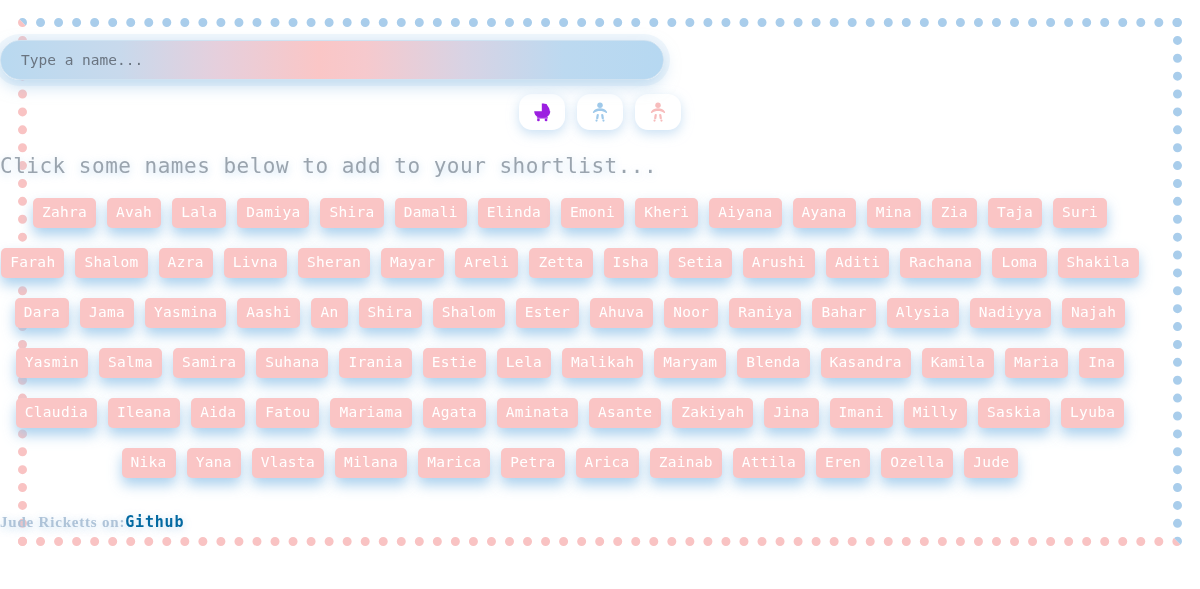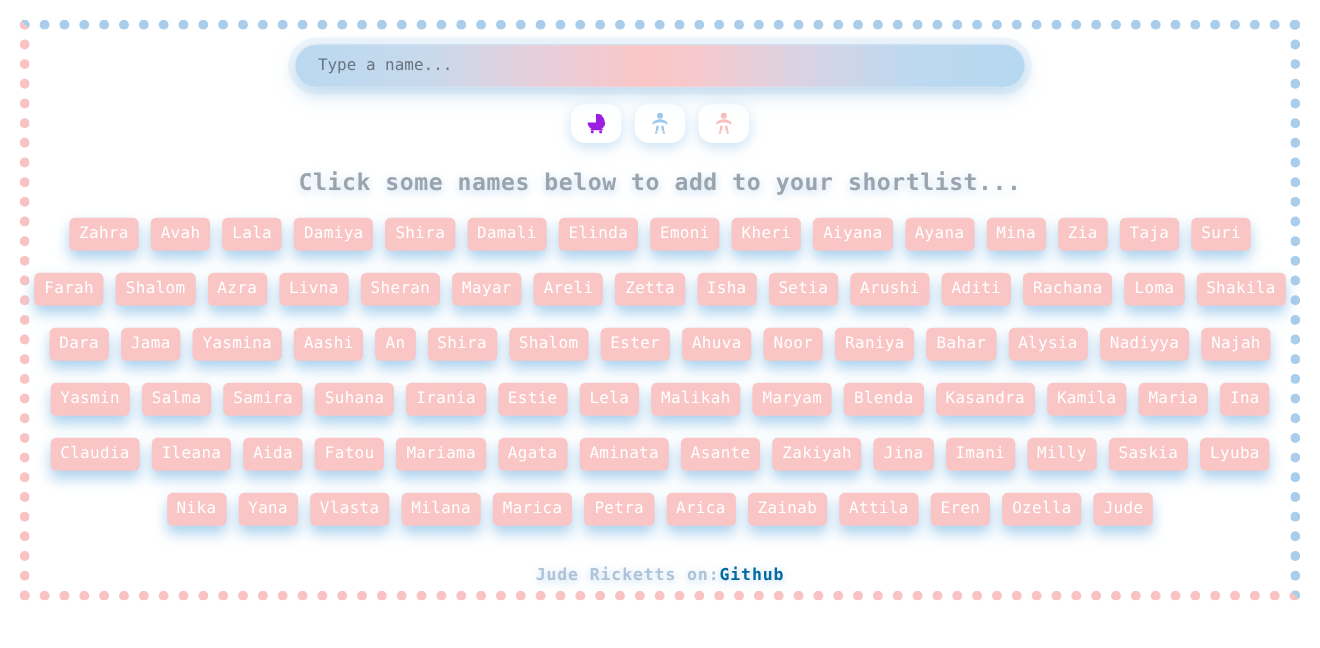--- a/index.html
+++ b/index.html
@@ -32,21 +32,20 @@
     border-radius: 2px;
     pointer-events: none;
   }
 
   .content {
     position: absolute;
     left: 0; top: 0;
     width: 1200px; height: 589px;
     display: flex;
     flex-direction: column;
-    align-items: center;
     padding-top: 40px;
   }
 
   
   .search-wrap {
     width: 664px;
     position: relative;
   }
   .search-input {
     display: block;
@@ -93,21 +92,21 @@
     padding: 0;
   }
   .toggle-btn svg { display: block; }
 
   
   .heading {
     margin-top: 24px;
     font-size: 21px;
     letter-spacing: 0.5px;
     color: #9aa4ae;
-    font-weight: bold;
+    font-weight: normal;
     font-family: "DejaVu Sans Mono", "Liberation Mono", monospace;
     text-shadow: 0 2px 9px rgba(176,210,238,0.75);
   }
 
   
   .names {
     margin-top: 20px;
     width: 1140px;
     display: flex;
     flex-wrap: wrap;
@@ -132,21 +131,21 @@
 
   
   .footer {
     margin-top: 35px;
     font-size: 15px;
     font-weight: bold;
     letter-spacing: 0.8px;
     font-family: "DejaVu Sans Mono", "Liberation Mono", monospace;
     text-shadow: 0 2px 8px rgba(176,210,238,0.8);
   }
-  .footer .author { color: #aec3d8; }
+  .footer .author { color: #aec3d8; font-family: Liberation Serif, serif; }
   .footer .link { color: #0369a1; text-decoration: none; }
 </style>
 </head>
 <body>
 
 <div id="app">
 
   <div class="frame"></div>
 
   <div class="content">

